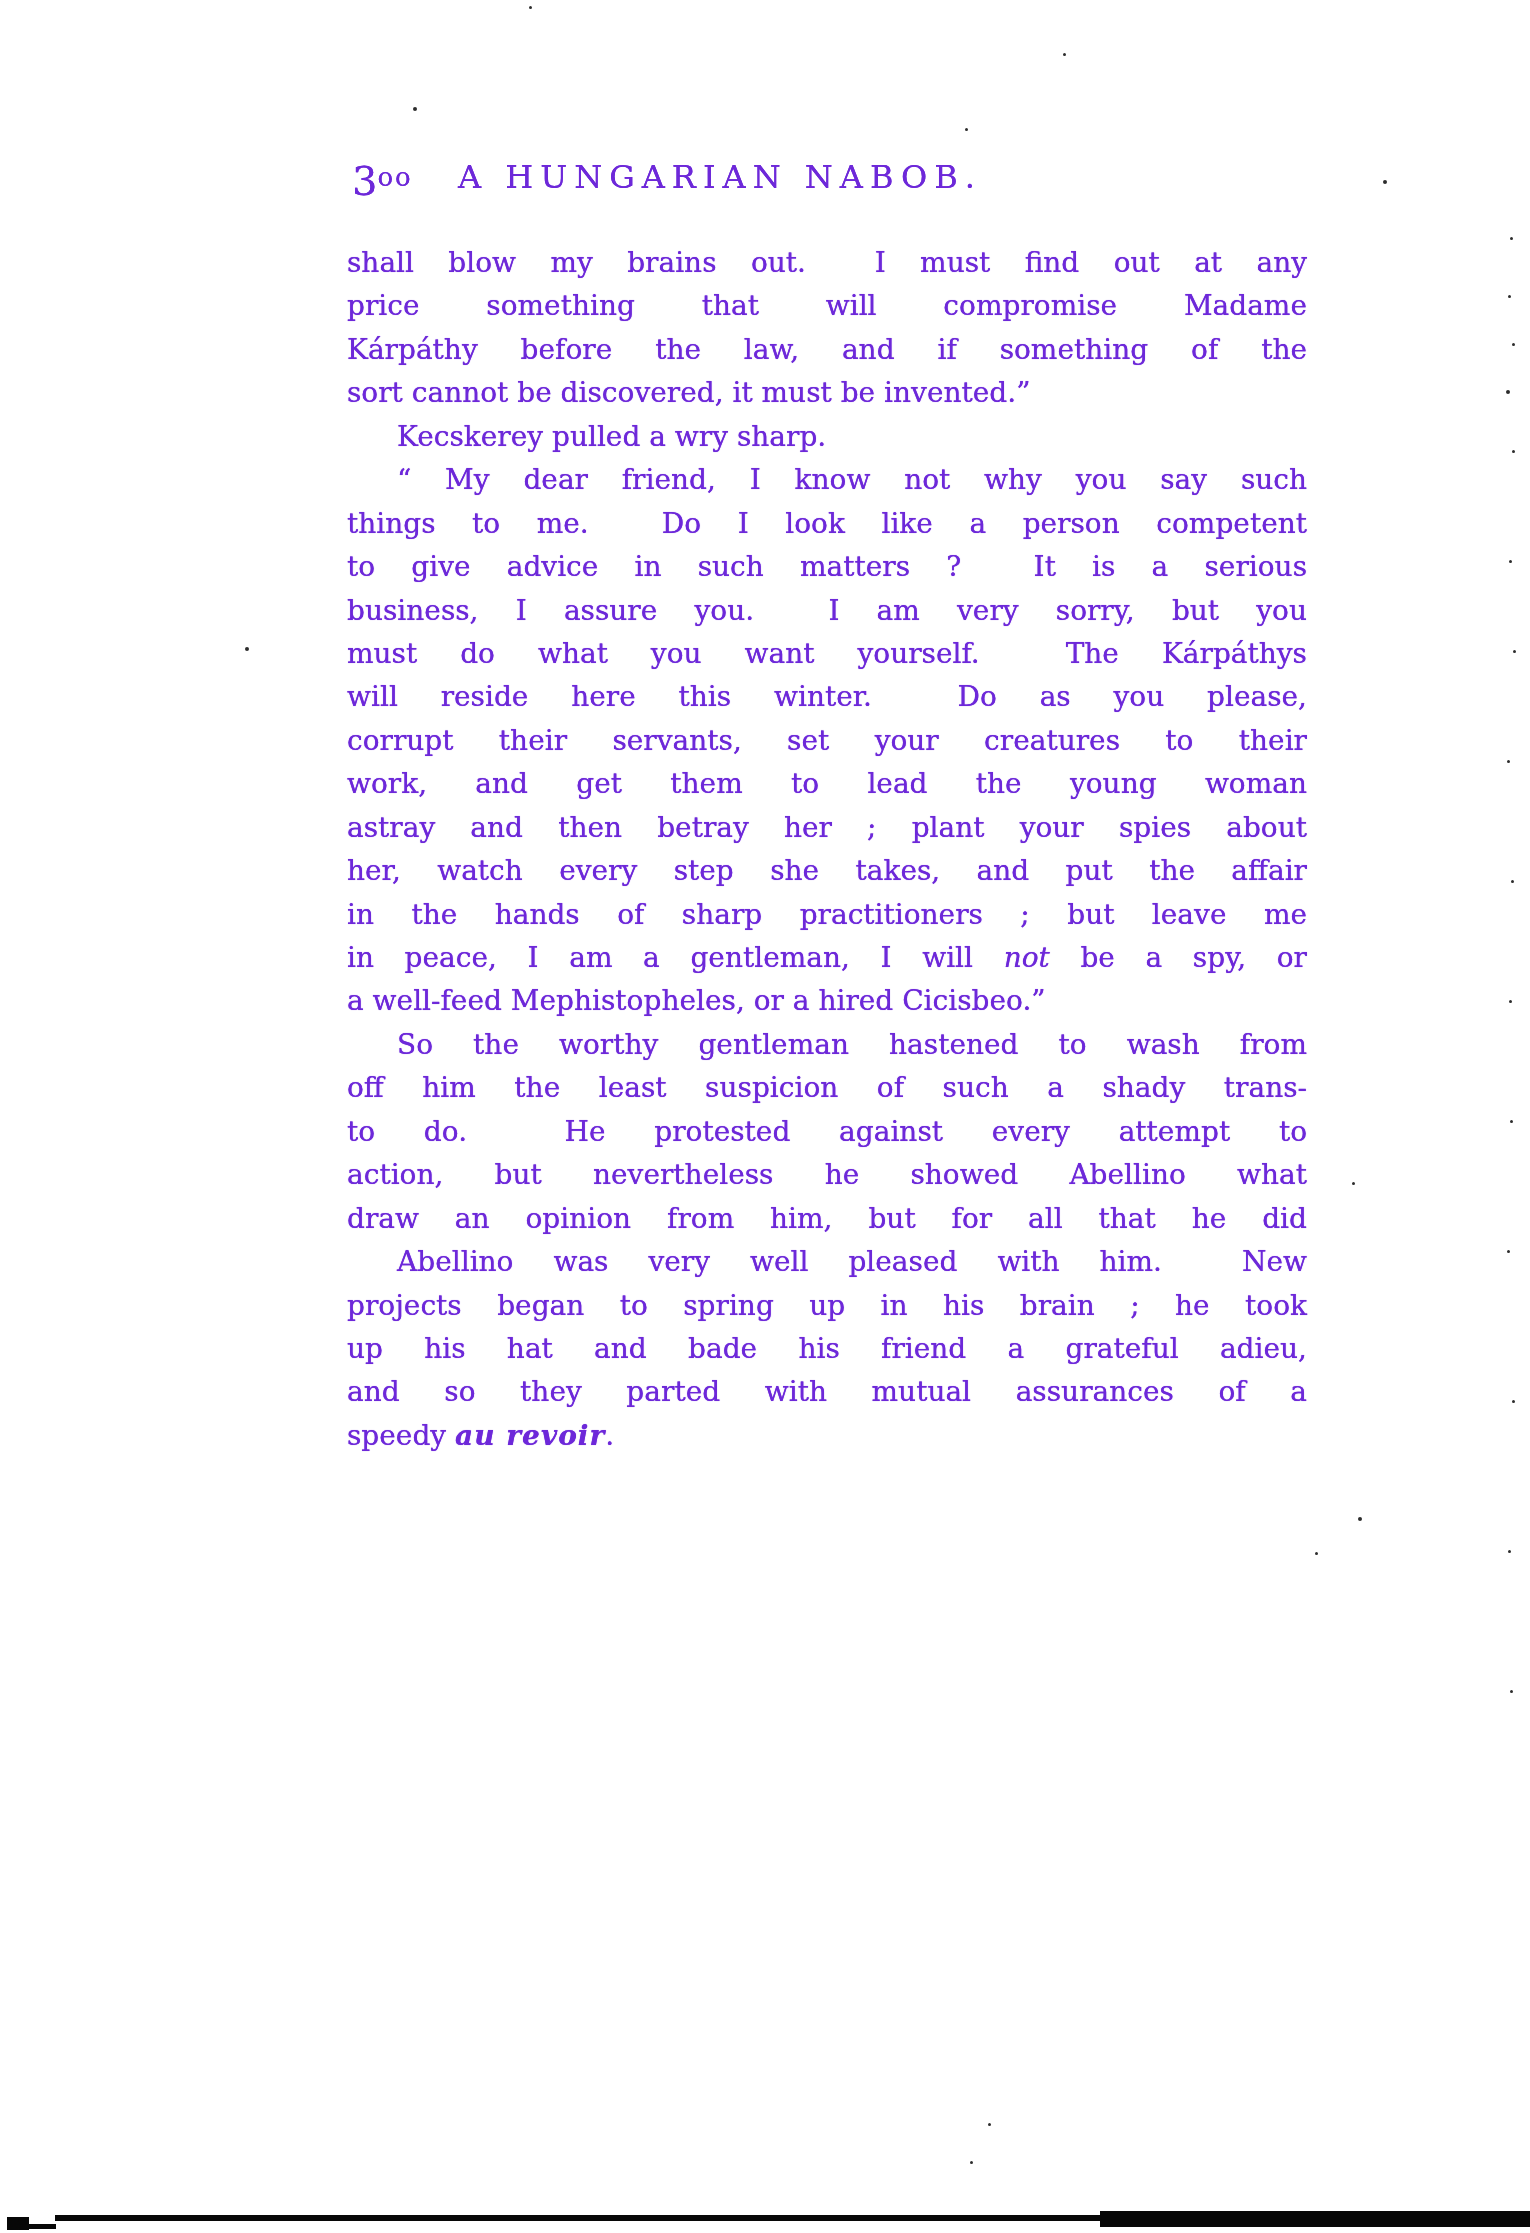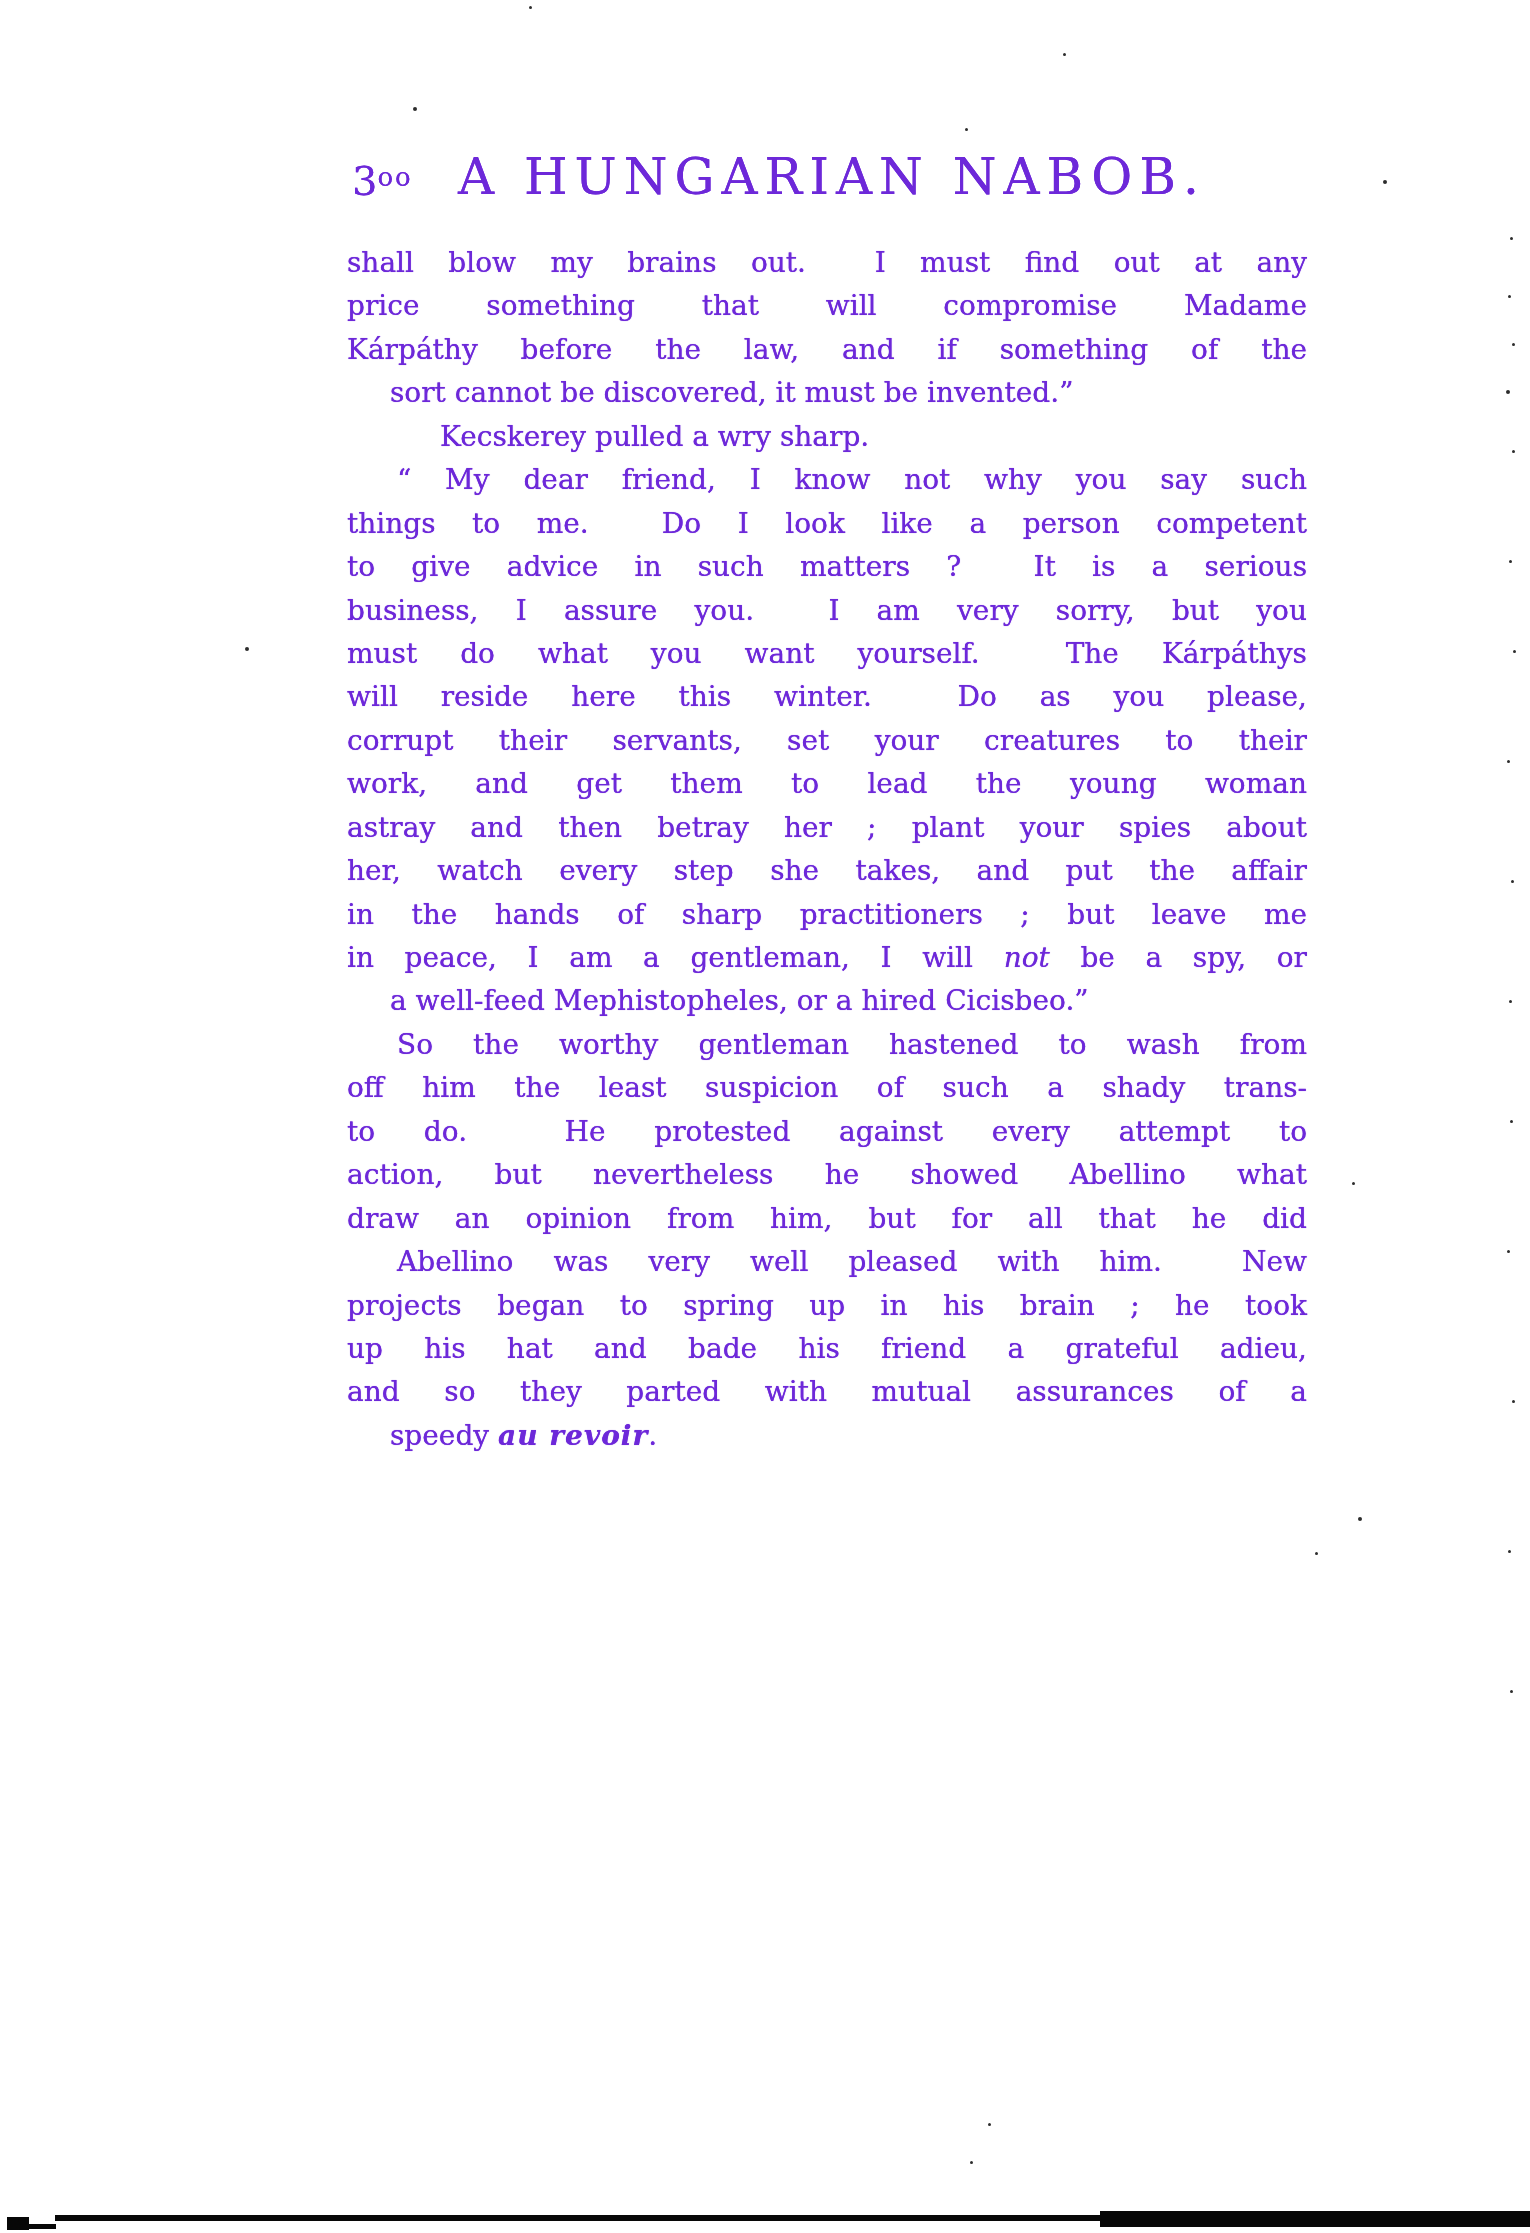--- a/index.html
+++ b/index.html
@@ -25,21 +25,21 @@
     position: absolute; left: 5px; top: 0;
     font-size: 40px;
   }
   .page-number .pn-rest {
     font-size: 26px;
     letter-spacing: 2px;
     vertical-align: 0.34em;
   }
   .running-title {
     position: absolute; left: 111px; top: 0;
-    font-size: 50px;
+    font-size: 32px;
     letter-spacing: 7px;
     white-space: nowrap;
   }
   
   .text-block {
     position: absolute;
     left: 347px; top: 241px;
     width: 960px;
     font-size: 28px;
     line-height: 43.45px;
@@ -47,21 +47,20 @@
   }
   .line {
     text-align: justify;
     text-align-last: justify;
     height: 43.45px;
     white-space: normal;
   }
   .line.last {
     text-align: right;
     text-align-last: left;
-    margin-left: 43px;
   }
   .line.indent { padding-left: 50px; }
   .seg-i  { font-style: italic; }
   .seg-bi { font-style: italic; font-weight: bold; letter-spacing: 1px; }
   
   .bar, .speck {
     position: absolute;
     background: #070707;
   }
   .speck { border-radius: 50%; opacity: 0.85; }

